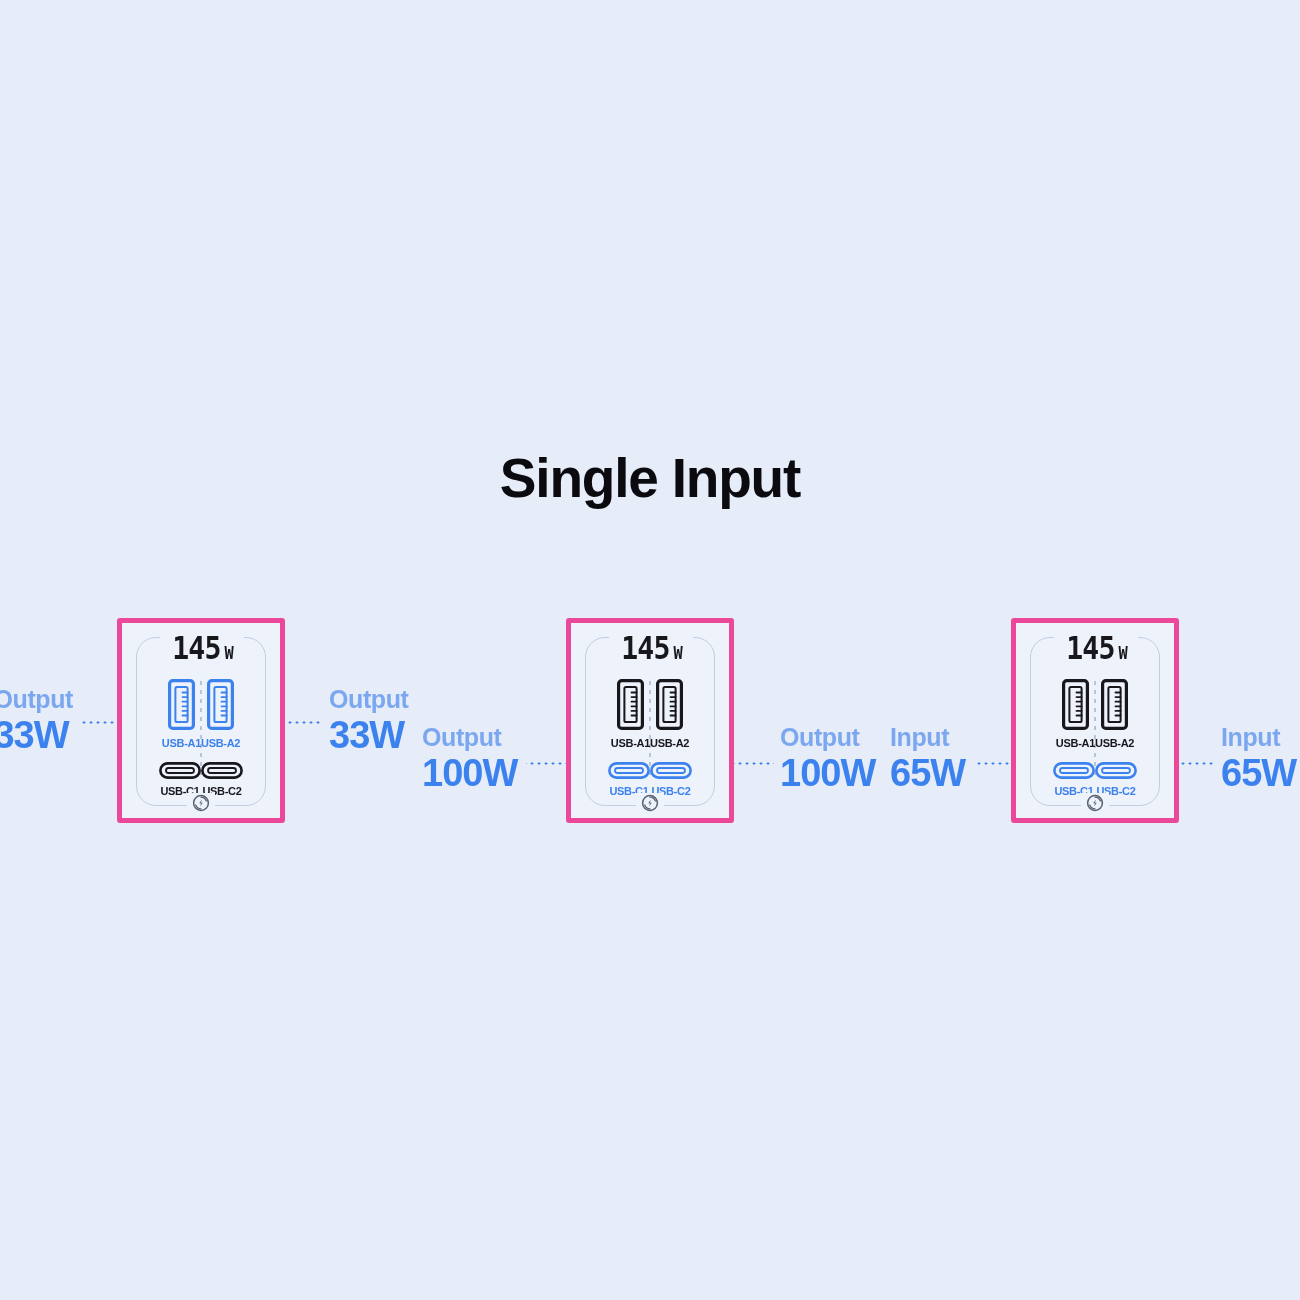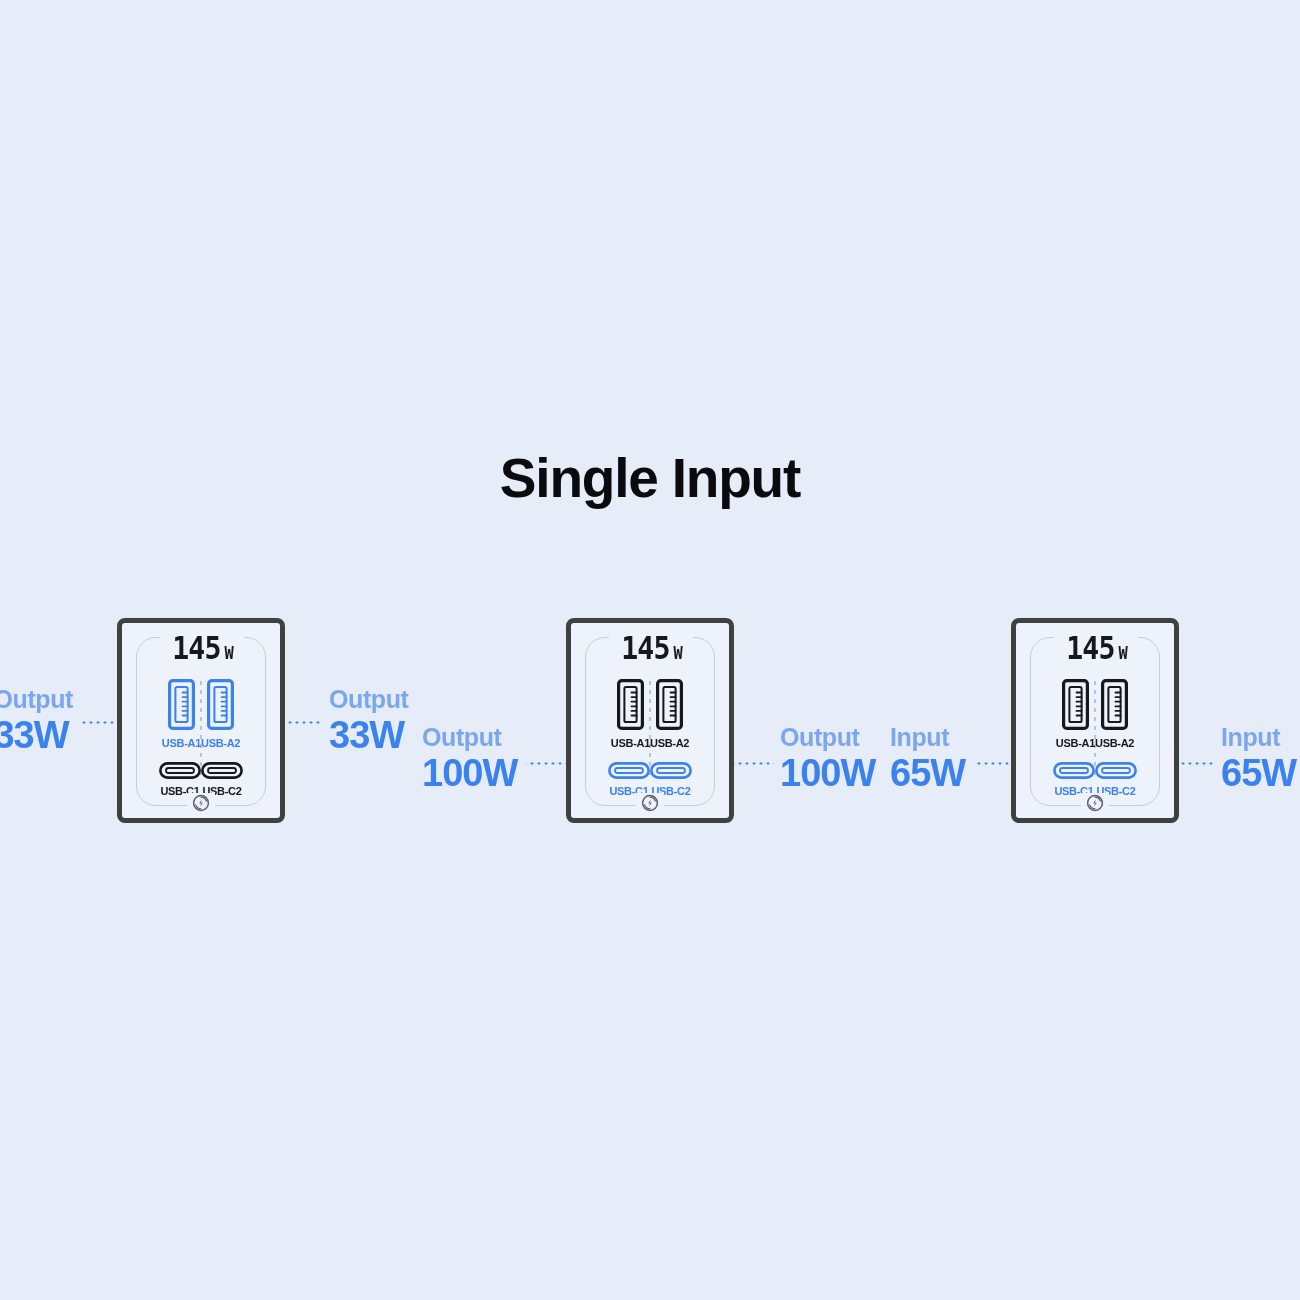--- a/index.html
+++ b/index.html
@@ -71,22 +71,22 @@
     flex: 0 0 auto;
     background-image: radial-gradient(circle, #3c82ef 1.3px, rgba(0,0,0,0) 1.4px);
     background-size: 7px 3px;
     background-repeat: repeat-x;
     background-position: center;
   }
 
   
   .device {
     position: relative;
-    border: 5px solid #404040;
-    border-radius: 8px;
+    border: 5px solid #ec4899;
+    border-radius: 3px;
     background: #eef2fb;
     flex: 0 0 auto;
   }
 
   .device-inner {
     position: absolute;
     border: 1.5px solid #c3cde3;
     border-radius: 20px;
     background: transparent;
   }

